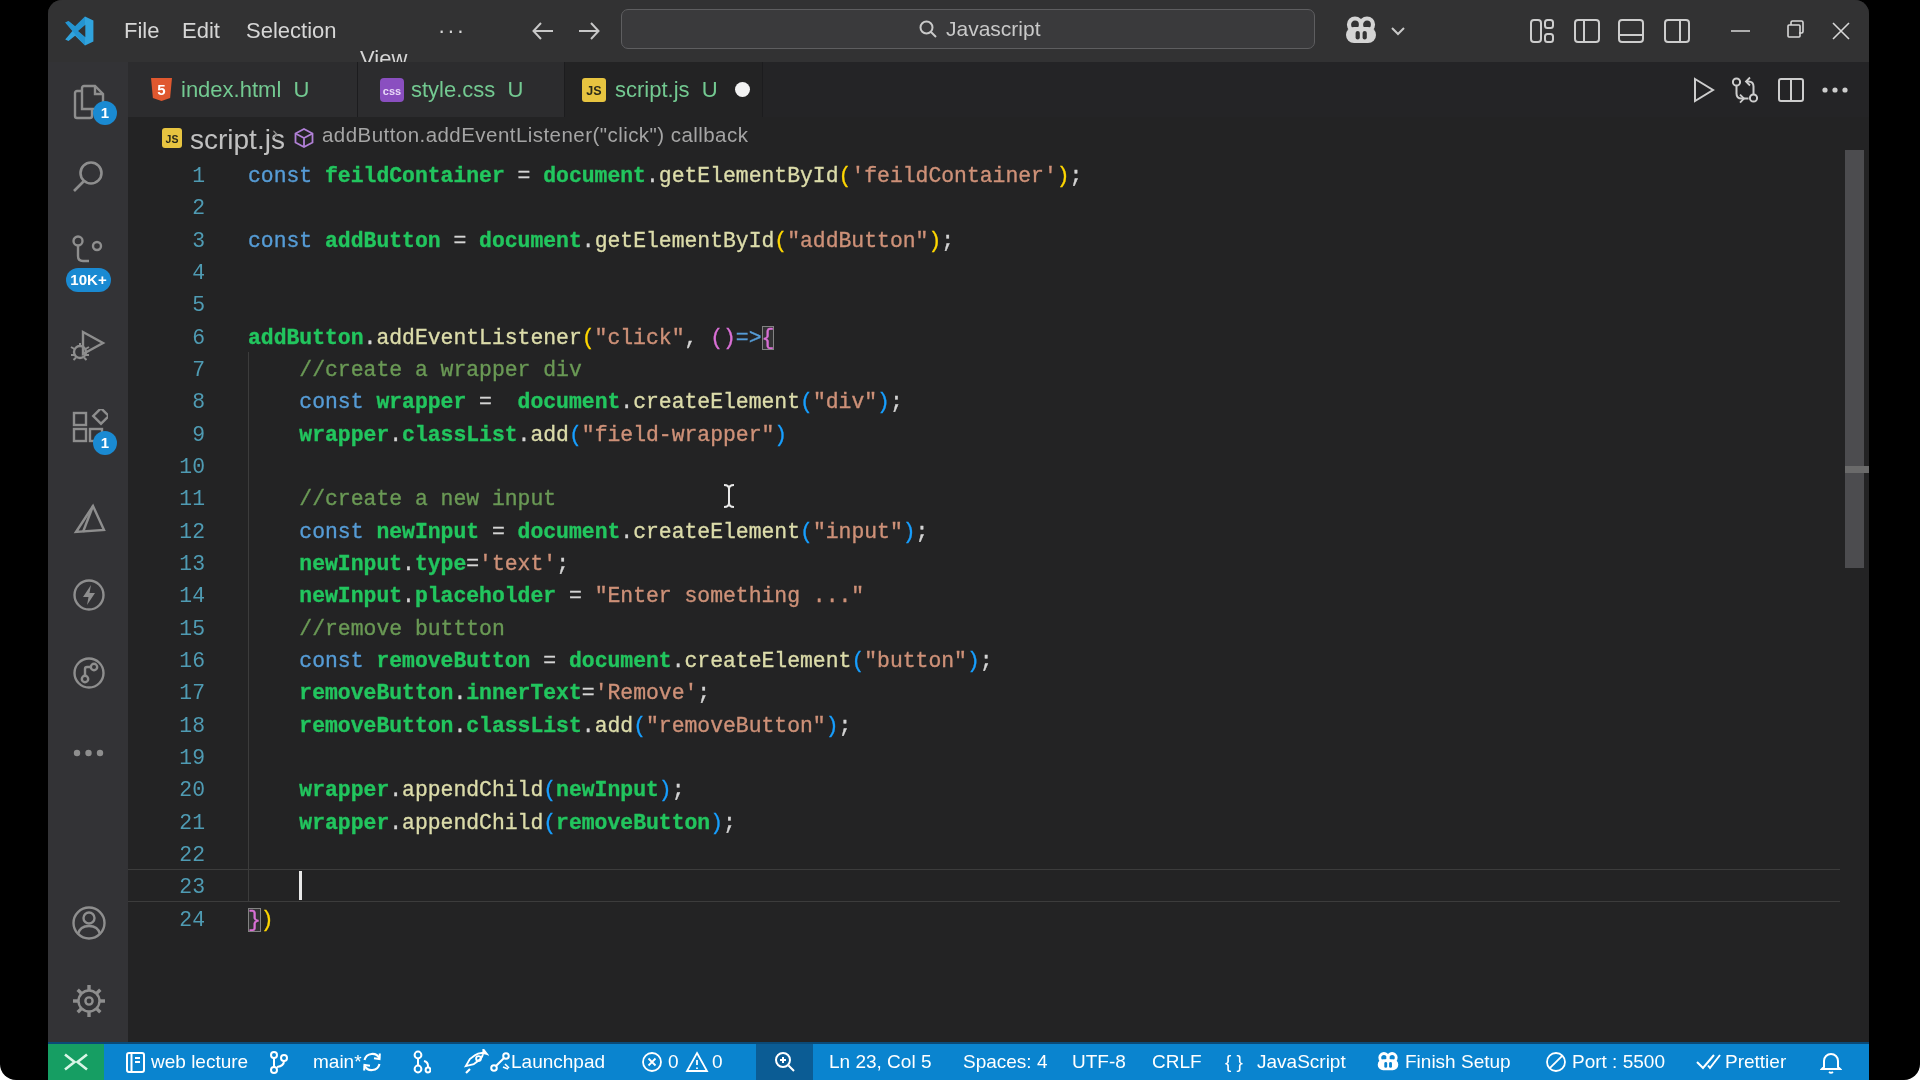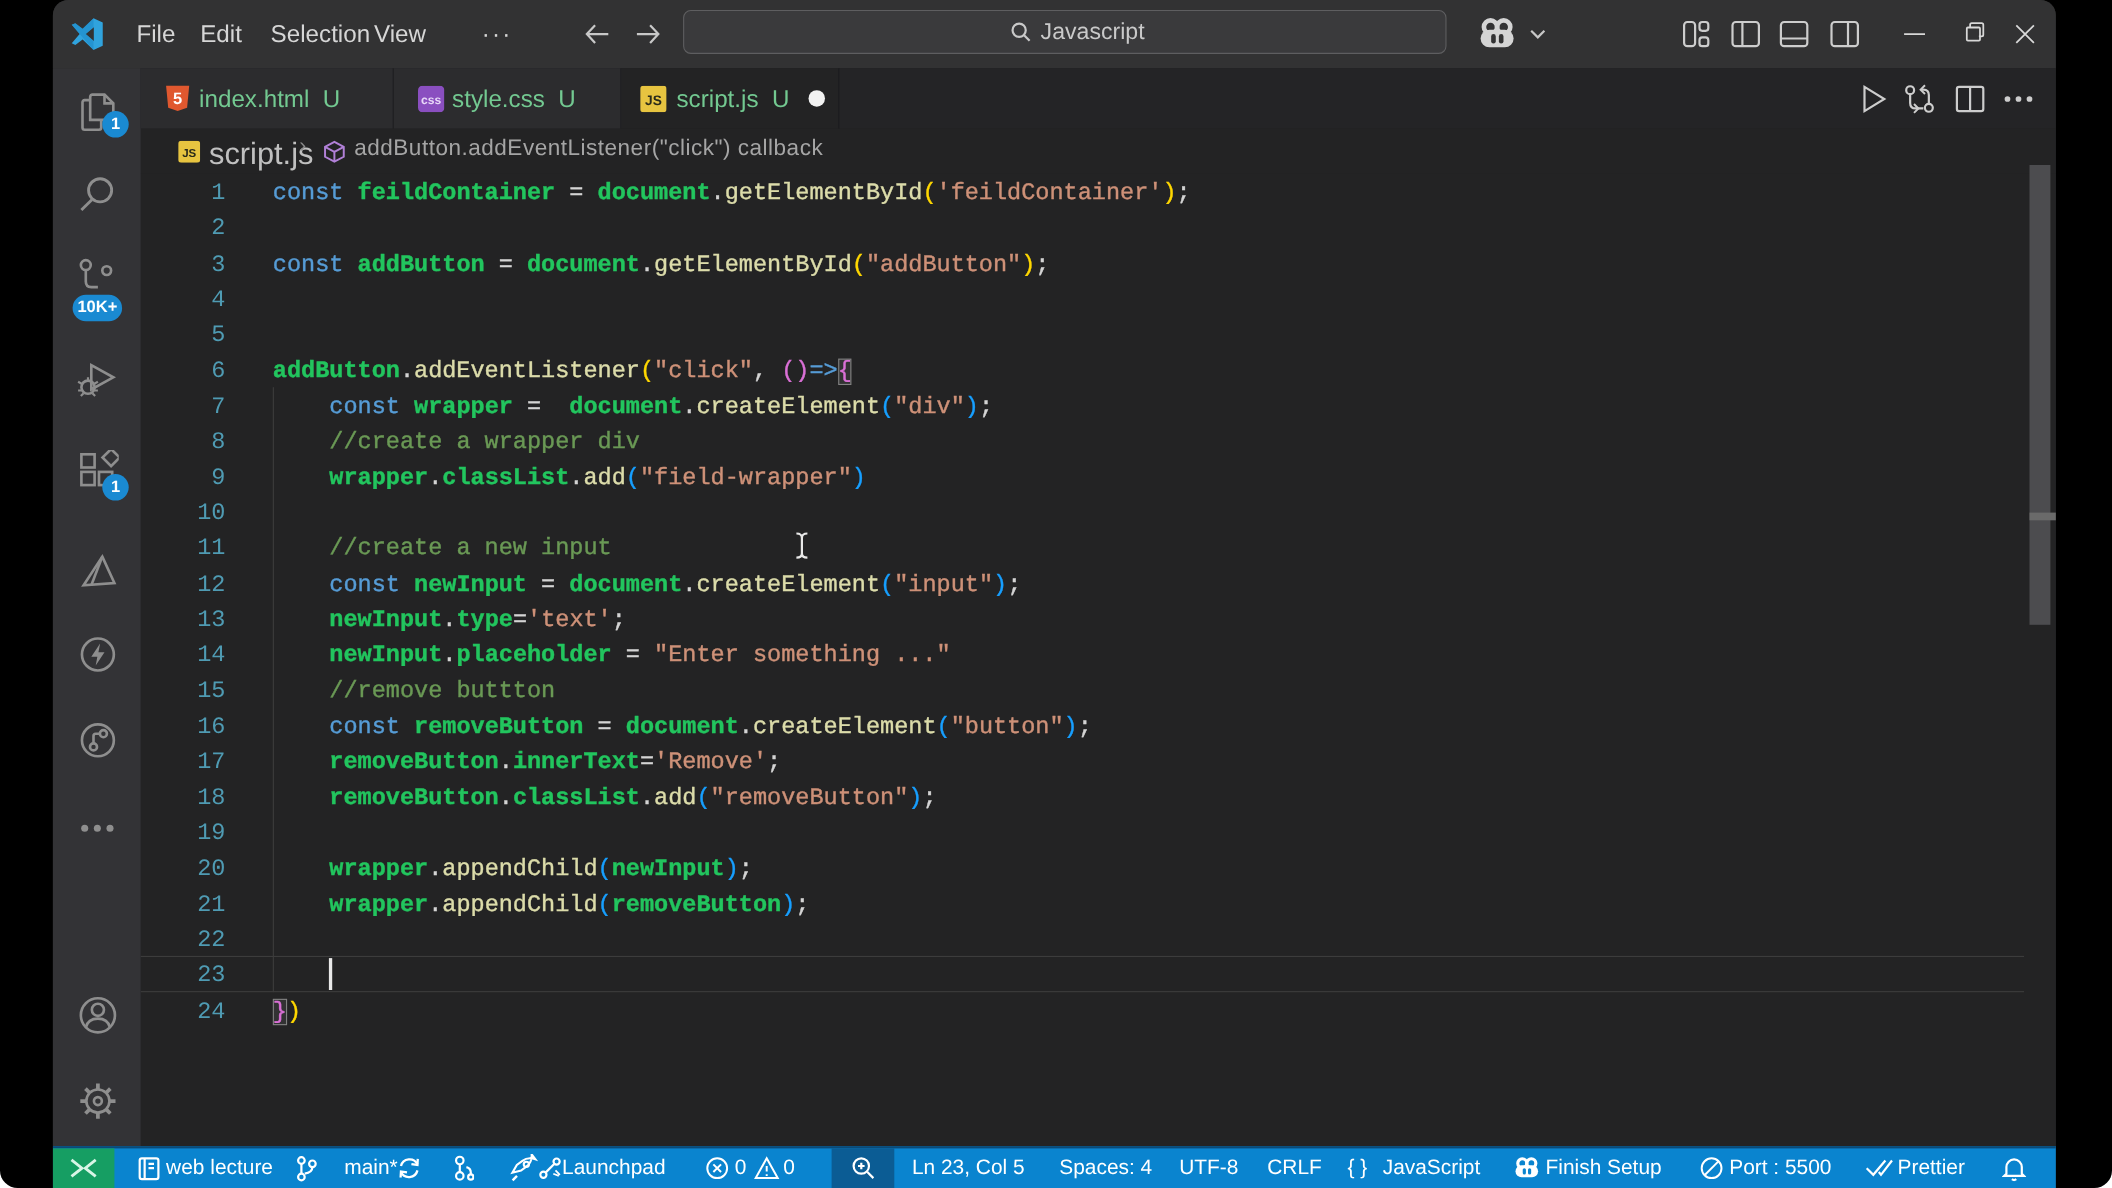--- a/index.html
+++ b/index.html
@@ -60,21 +60,21 @@
     <div class="abs" id="vscode-logo" style="left:16px;top:16px;width:30px;height:30px;">
       <svg width="30" height="30" viewBox="0 0 100 100">
         <path fill="#30a3dd" d="M98 15 L70 2 L37 34 L15 17 L4 22 L28 50 L4 78 L15 83 L37 66 L70 98 L98 85 Z"></path>
         <path fill="#323233" d="M71 29 L46.5 50 L71 71 Z"></path>
         <path fill="#1682c4" d="M70 2 L37 34 L15 17 L4 22 L28 50 L70 98 L70 71 L46.5 50 L70 29 Z" opacity="0.45"></path>
       </svg>
     </div>
     <div class="menu" style="left:76px;">File</div>
     <div class="menu" style="left:134px;">Edit</div>
     <div class="menu" style="left:198px;">Selection</div>
-    <div class="menu" style="left:292px;">View</div>
+    <div class="menu" style="left:312px;margin-top:28px;">View</div>
     <div class="menu" style="left:390px;letter-spacing:2px;">···</div>
     <div class="abs" id="nav-back" style="left:481px;top:17px;">
       <svg width="28" height="28" viewBox="0 0 28 28" fill="none" stroke="#c8c8c8" stroke-width="2">
         <path d="M24 14 H5 M12 6 L4.5 14 L12 22"></path>
       </svg>
     </div>
     <div class="abs" id="nav-fwd" style="left:527px;top:17px;">
       <svg width="28" height="28" viewBox="0 0 28 28" fill="none" stroke="#c8c8c8" stroke-width="2">
         <path d="M4 14 H23 M16 6 L23.5 14 L16 22"></path>
       </svg>
@@ -303,22 +303,22 @@
 
     <div class="abs" style="left:120px;top:194px;width:1px;height:550px;background:#3c3c3c;"></div>
     <div id="gutter"><div>1</div><div>2</div><div>3</div><div>4</div><div>5</div><div>6</div><div>7</div><div>8</div><div>9</div><div>10</div><div>11</div><div>12</div><div>13</div><div>14</div><div>15</div><div>16</div><div>17</div><div>18</div><div>19</div><div>20</div><div>21</div><div>22</div><div>23</div><div>24</div></div>
     <div id="code">
         <div><span class="k">const</span> <span class="v">feildContainer</span> = <span class="v">document</span>.<span class="f">getElementById</span><span class="b1">(</span><span class="s">'feildContainer'</span><span class="b1">)</span>;</div>
 <div>&nbsp;</div>
 <div><span class="k">const</span> <span class="v">addButton</span> = <span class="v">document</span>.<span class="f">getElementById</span><span class="b1">(</span><span class="s">"addButton"</span><span class="b1">)</span>;</div>
 <div>&nbsp;</div>
 <div>&nbsp;</div>
 <div><span class="v">addButton</span>.<span class="f">addEventListener</span><span class="b1">(</span><span class="s">"click"</span>, <span class="b2">()</span><span class="k">=&gt;</span><span class="b2 bm">{</span></div>
+<div>    <span class="c">//create a wrapper div</span></div>
 <div>    <span class="k">const</span> <span class="v">wrapper</span> =  <span class="v">document</span>.<span class="f">createElement</span><span class="b3">(</span><span class="s">"div"</span><span class="b3">)</span>;</div>
-<div>    <span class="c">//create a wrapper div</span></div>
 <div>    <span class="v">wrapper</span>.<span class="v">classList</span>.<span class="f">add</span><span class="b3">(</span><span class="s">"field-wrapper"</span><span class="b3">)</span></div>
 <div>&nbsp;</div>
 <div>    <span class="c">//create a new input</span></div>
 <div>    <span class="k">const</span> <span class="v">newInput</span> = <span class="v">document</span>.<span class="f">createElement</span><span class="b3">(</span><span class="s">"input"</span><span class="b3">)</span>;</div>
 <div>    <span class="v">newInput</span>.<span class="v">type</span>=<span class="s">'text'</span>;</div>
 <div>    <span class="v">newInput</span>.<span class="v">placeholder</span> = <span class="s">"Enter something ..."</span></div>
 <div>    <span class="c">//remove buttton</span></div>
 <div>    <span class="k">const</span> <span class="v">removeButton</span> = <span class="v">document</span>.<span class="f">createElement</span><span class="b3">(</span><span class="s">"button"</span><span class="b3">)</span>;</div>
 <div>    <span class="v">removeButton</span>.<span class="v">innerText</span>=<span class="s">'Remove'</span>;</div>
 <div>    <span class="v">removeButton</span>.<span class="v">classList</span>.<span class="f">add</span><span class="b3">(</span><span class="s">"removeButton"</span><span class="b3">)</span>;</div>

